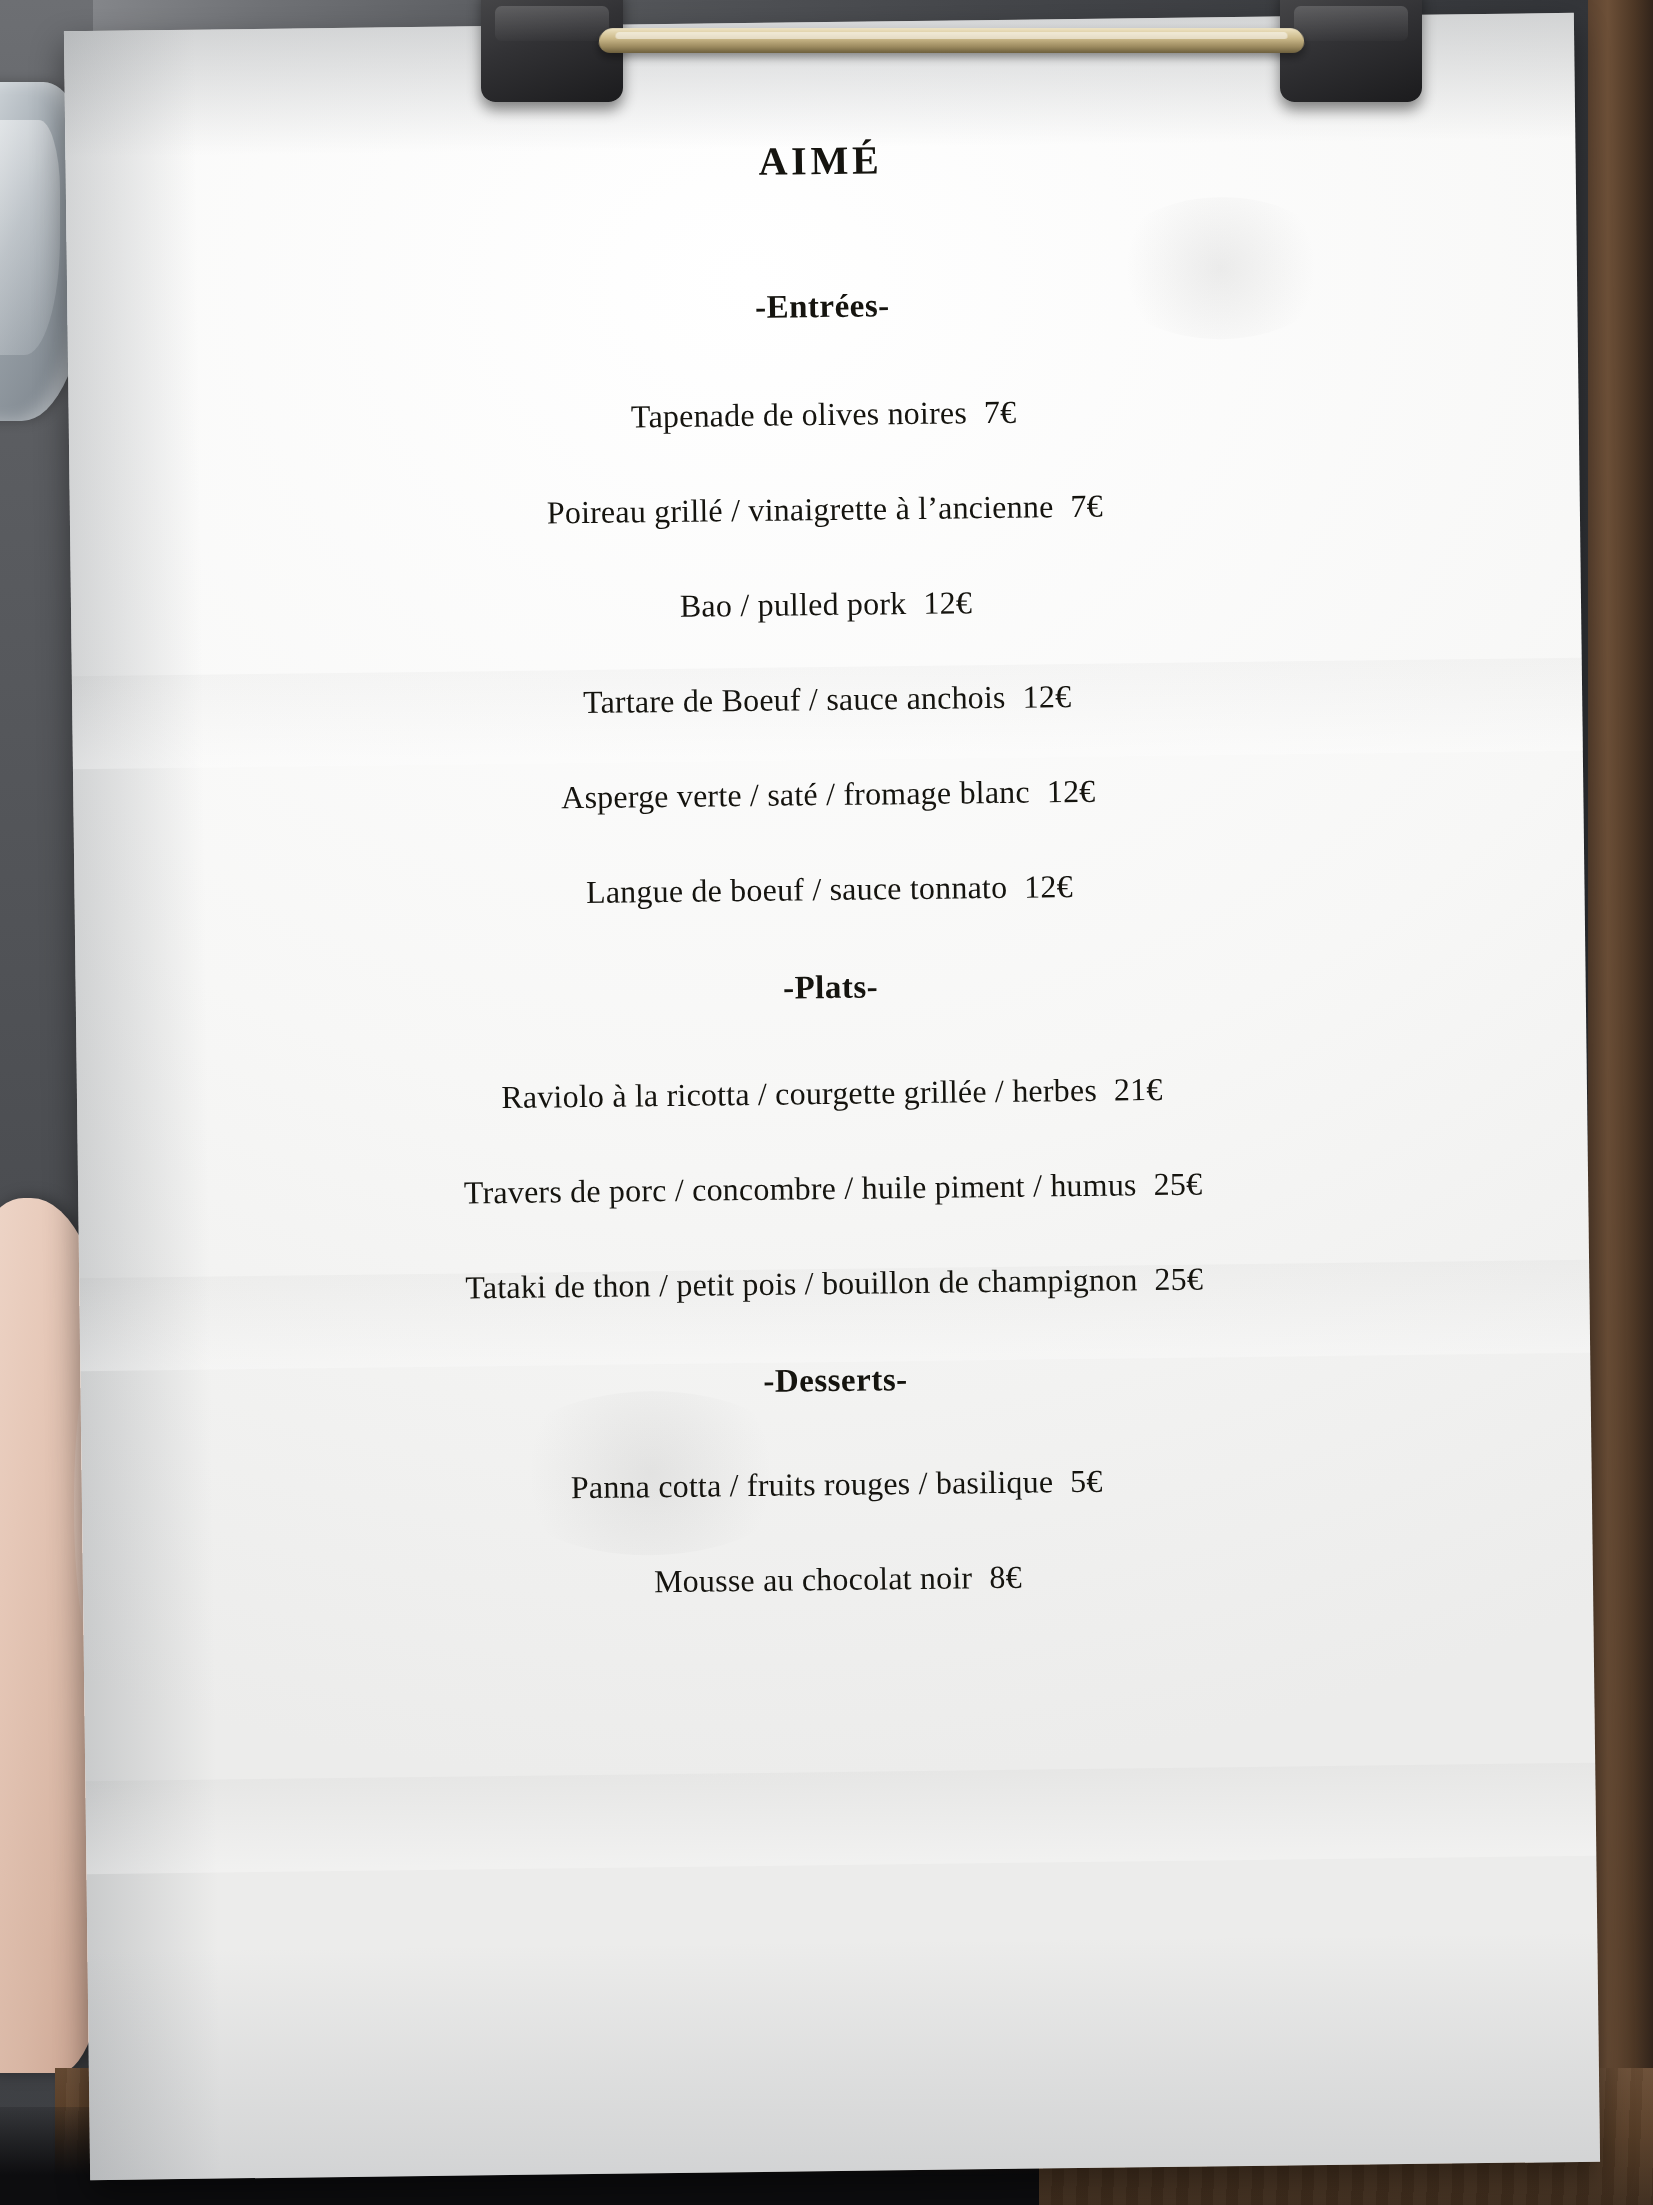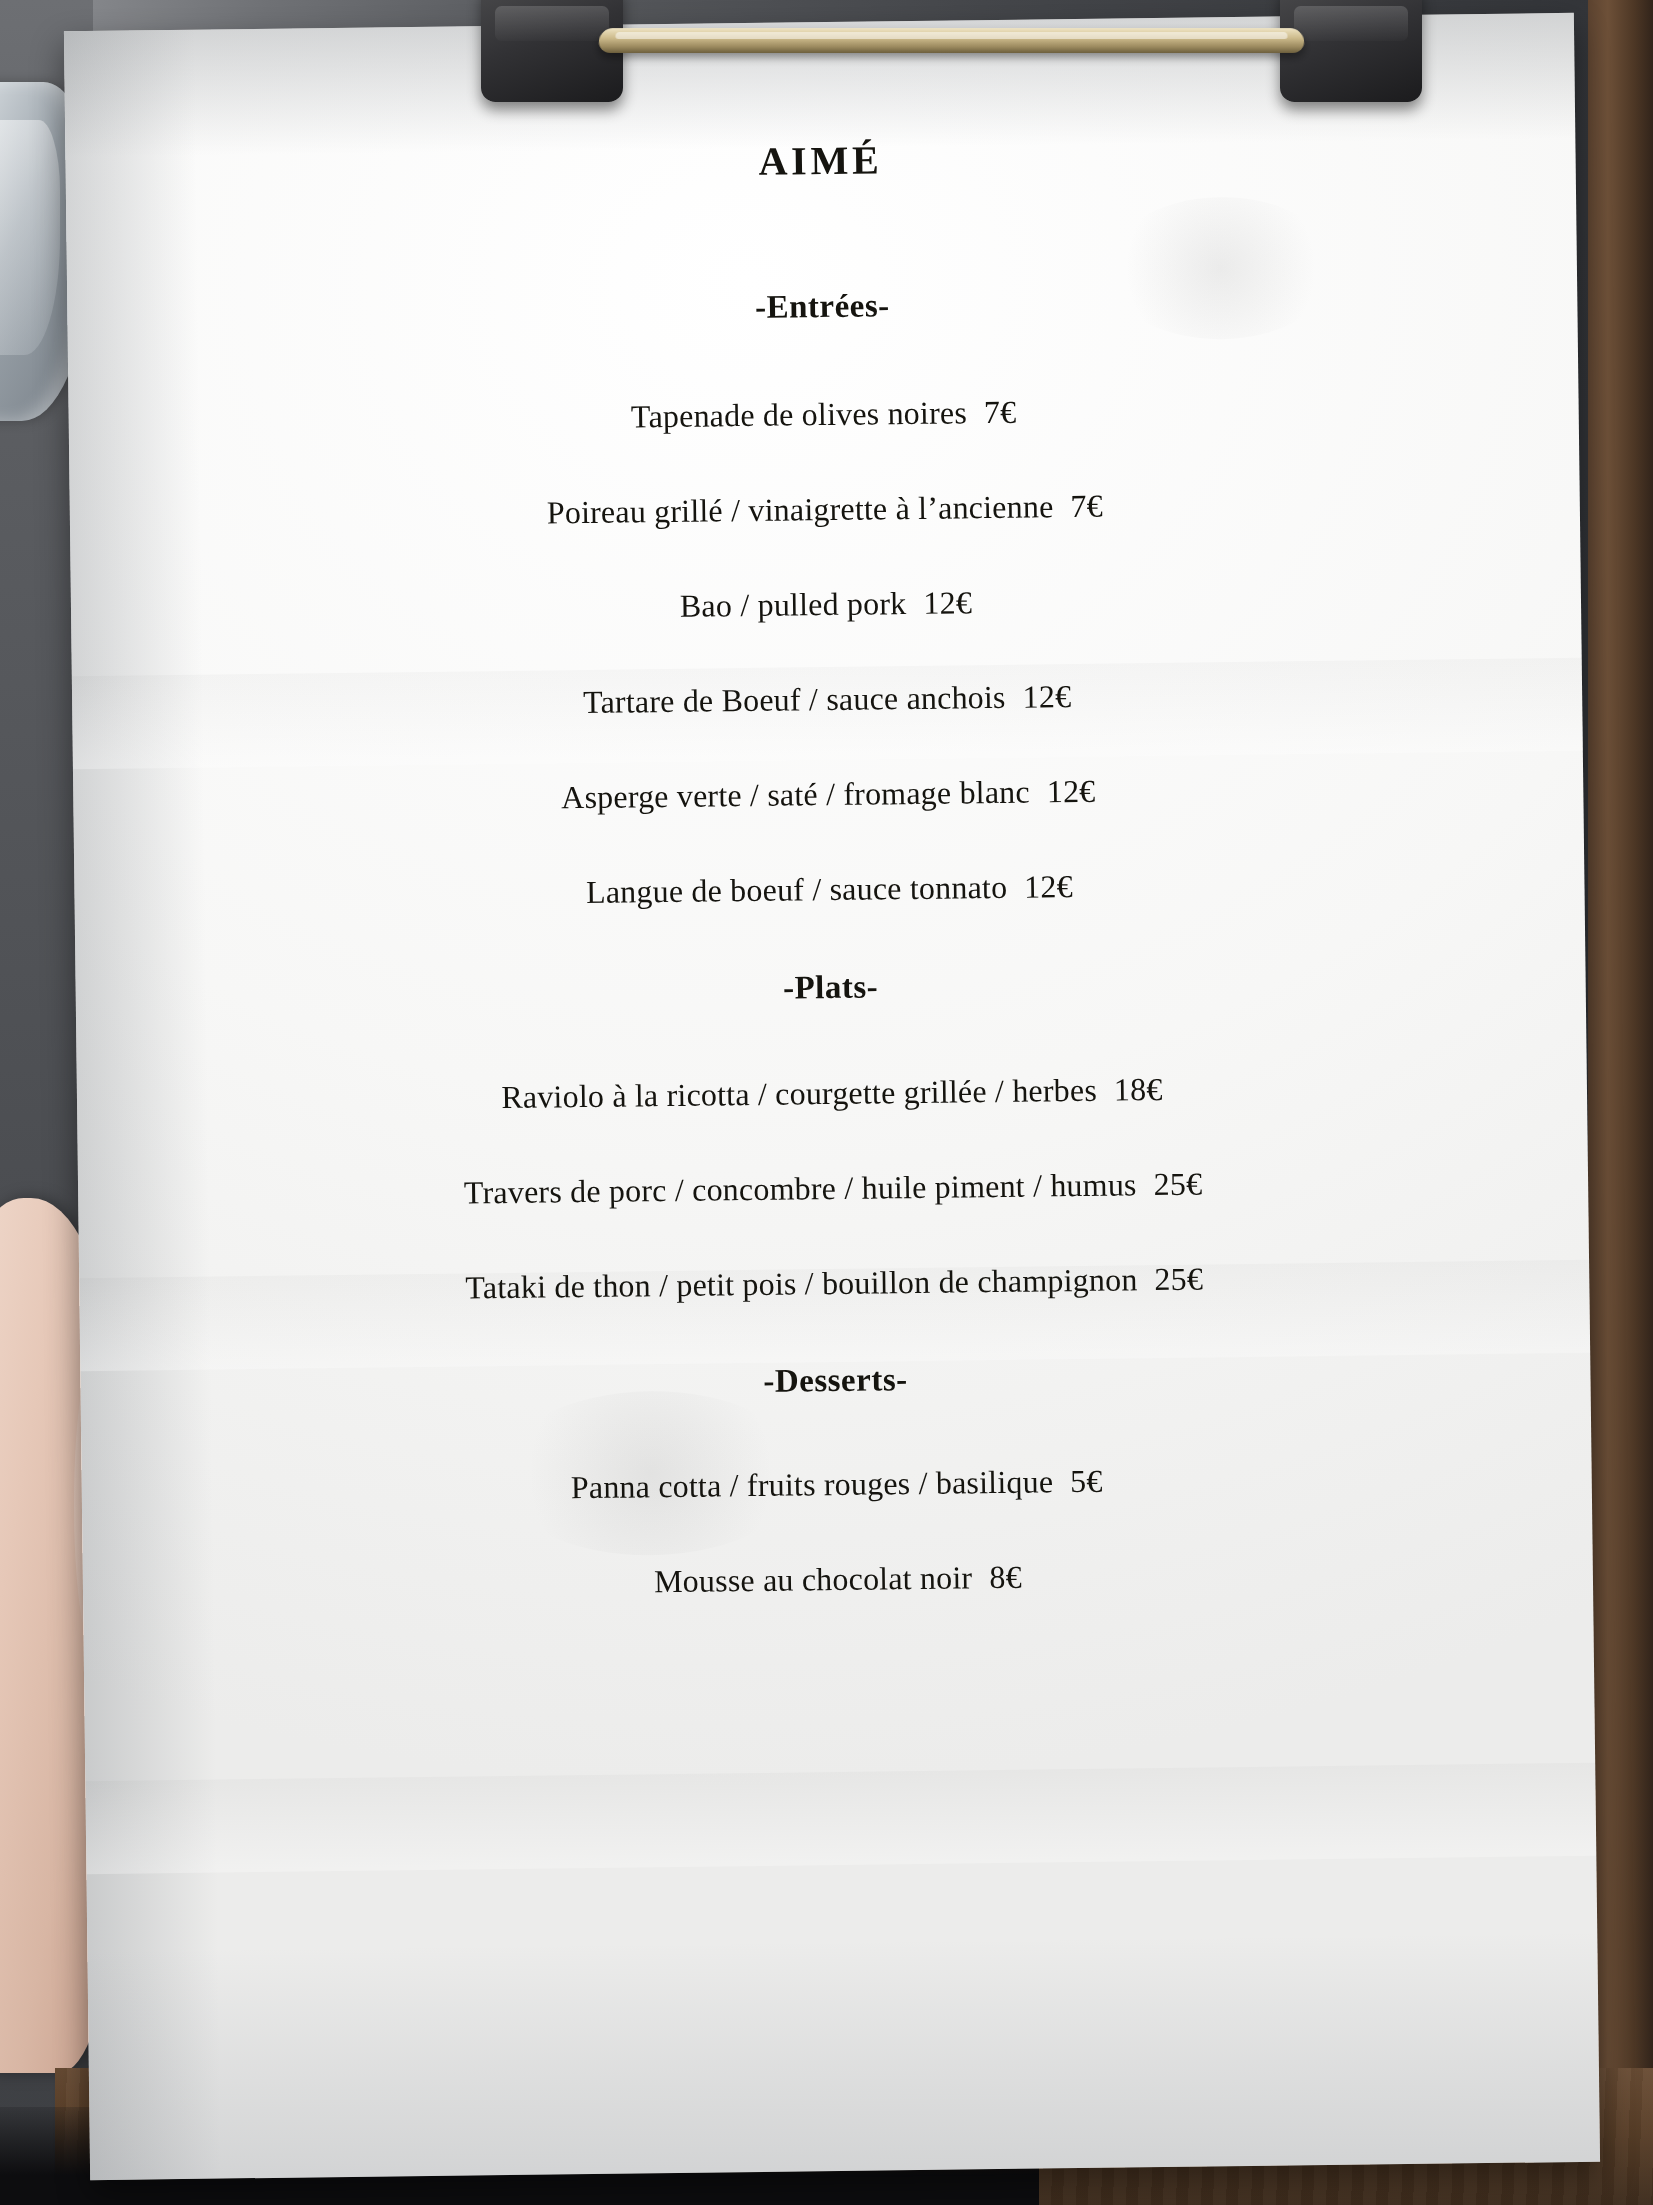--- a/index.html
+++ b/index.html
@@ -267,21 +267,21 @@
       <span class="price">12€</span>
     </p>
 
     <div class="sp-before-plats"></div>
 
     <h2 class="section-title">-Plats-</h2>
     <div class="sp-after-plats"></div>
 
     <p class="menu-item">
       <span>Raviolo à la ricotta  / courgette grillée / herbes</span>
-      <span class="price">18€</span>
+      <span class="price">21€</span>
     </p>
     <div class="sp-item"></div>
 
     <p class="menu-item">
       <span>Travers de porc / concombre / huile piment / humus</span>
       <span class="price">25€</span>
     </p>
     <div class="sp-item"></div>
 
     <p class="menu-item">

